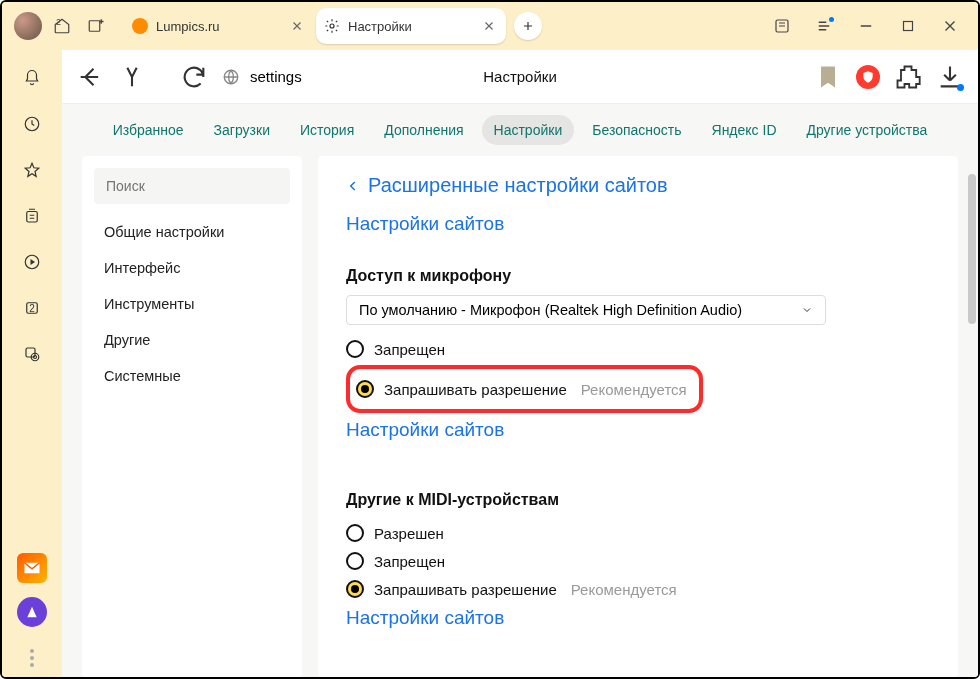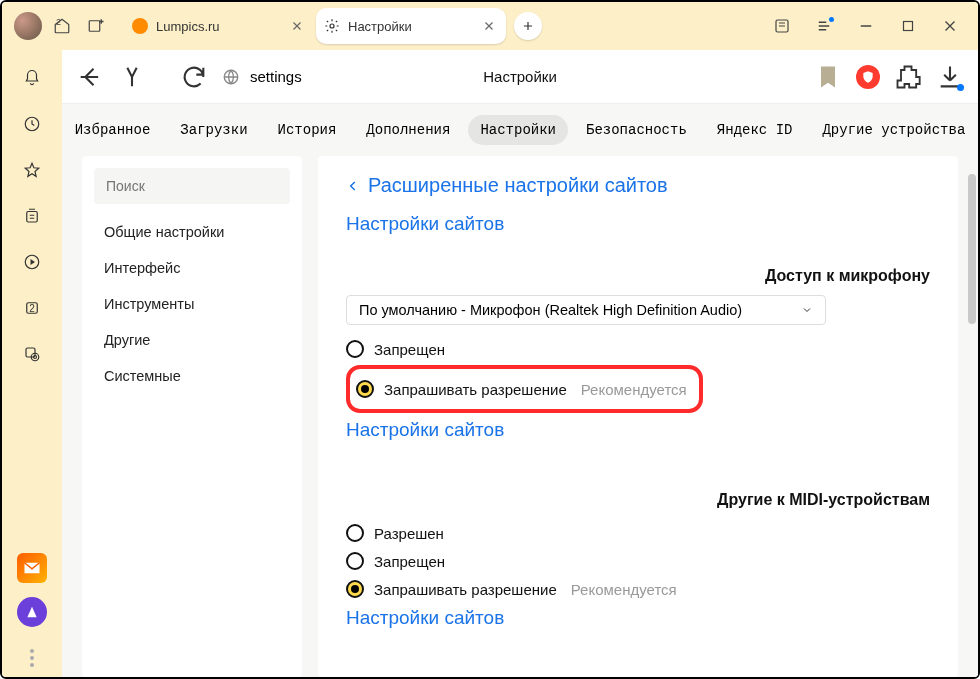--- a/index.html
+++ b/index.html
@@ -29,32 +29,32 @@
 .main { flex: 1; display: flex; flex-direction: column; background: #fff; }
 .addr { height: 54px; display: flex; align-items: center; padding: 0 14px; gap: 14px; border-bottom: 1px solid #eee; }
 .addr .ib { width: 28px; height: 28px; display:flex; align-items:center; justify-content:center; color:#333; cursor:pointer; }
 .addr .sep { width: 6px; }
 .addr-field { flex: 1; display: flex; align-items: center; gap: 10px; font-size: 15px; color: #000000; }
 .addr-center { position: absolute; left: 50%; transform: translateX(-50%); font-size: 15px; color: #111; }
 .addr-right { display:flex; gap: 14px; align-items:center; }
 .shield { width: 24px; height: 24px; background: #ff3b30; border-radius: 50%; display:flex; align-items:center; justify-content:center; }
 .content { flex: 1; background: #f7f7f5; display: flex; flex-direction: column; overflow: hidden; position: relative; }
 .topnav { height: 52px; display: flex; align-items: center; justify-content: center; gap: 6px; }
-.topnav a { font-size: 14px; color: #000000; padding: 7px 12px; border-radius: 16px; text-decoration: none; cursor: pointer; font-family: Liberation Mono, monospace; }
+.topnav a { font-size: 14px; color: #0f766e; padding: 7px 12px; border-radius: 16px; text-decoration: none; cursor: pointer; }
 .topnav a.active { background: #e5e5e3; }
 .split { flex: 1; display: flex; gap: 16px; padding: 0 20px 0 20px; overflow: hidden; }
 .side { width: 220px; background: #fff; border-radius: 4px; padding: 8px 0; }
 .side .search { margin: 4px 12px 10px; }
 .side .search input { width: 100%; border: none; background: #f5f5f3; border-radius: 4px; padding: 10px 12px; font-size: 14px; color: #999; outline: none; }
 .side a { display: block; padding: 10px 22px; font-size: 14.5px; color: #222; cursor: pointer; }
 .panel { flex: 1; background: #fff; border-radius: 4px; padding: 18px 28px; overflow-y: auto; position: relative; }
 .crumb { display: flex; align-items: center; gap: 8px; color: #1a73e8; font-size: 20px; margin-bottom: 10px; cursor: pointer; }
 .crumb svg { width: 14px; height: 14px; }
 .linksm { color: #1a73e8; font-size: 19px; cursor: pointer; margin: 6px 0 24px; display: inline-block; }
-.section-h { font-size: 16px; font-weight: bold; color: #111; margin: 8px 0 10px; text-align: right; }
+.section-h { font-size: 16px; font-weight: bold; color: #111; margin: 8px 0 10px; }
 .select { width: 480px; max-width: 100%; border: 1px solid #ddd; border-radius: 4px; padding: 6px 12px; font-size: 14.5px; background: #fff; display:flex; justify-content:space-between; align-items:center; cursor:pointer; margin-bottom: 10px; }
 .radio-row { display: flex; align-items: center; gap: 10px; padding: 5px 0; font-size: 15px; color: #111; cursor: pointer; }
 .radio { width: 18px; height: 18px; border: 2px solid #111; border-radius: 50%; position: relative; flex-shrink:0; }
 .radio.sel { border-color: #111; background: #ffdb4d; }
 .radio.sel::after { content: ""; position: absolute; inset: 3px; background: #000; border-radius: 50%; }
 .rec { color: #999; margin-left: 4px; }
 .highlight { border: 4px solid #ff2a2a; border-radius: 14px; padding: 6px 12px 6px 6px; display: inline-flex; margin: 2px 0; }
 .scroll-ind { position: absolute; right: 2px; top: 70px; width: 8px; height: 150px; background: #c9c9c9; border-radius: 4px; }
 .dl-badge { position: relative; }
 .dl-badge::after { content:""; position:absolute; width:7px; height:7px; background:#0078ff; border-radius:50%; bottom:0; right:0; }

